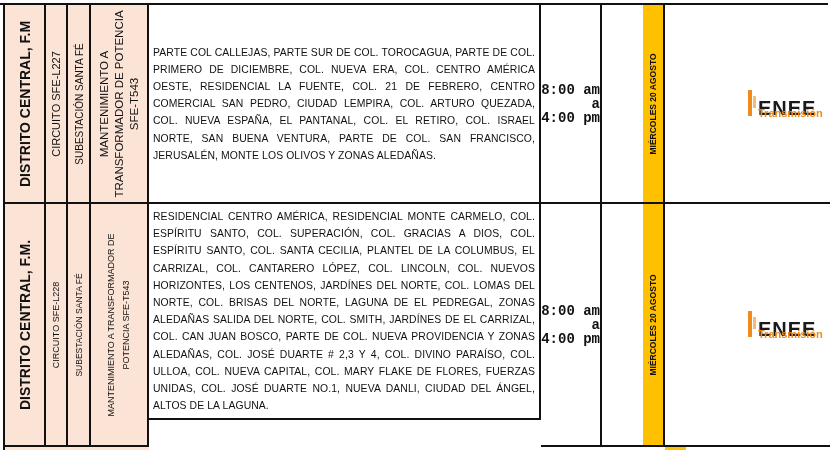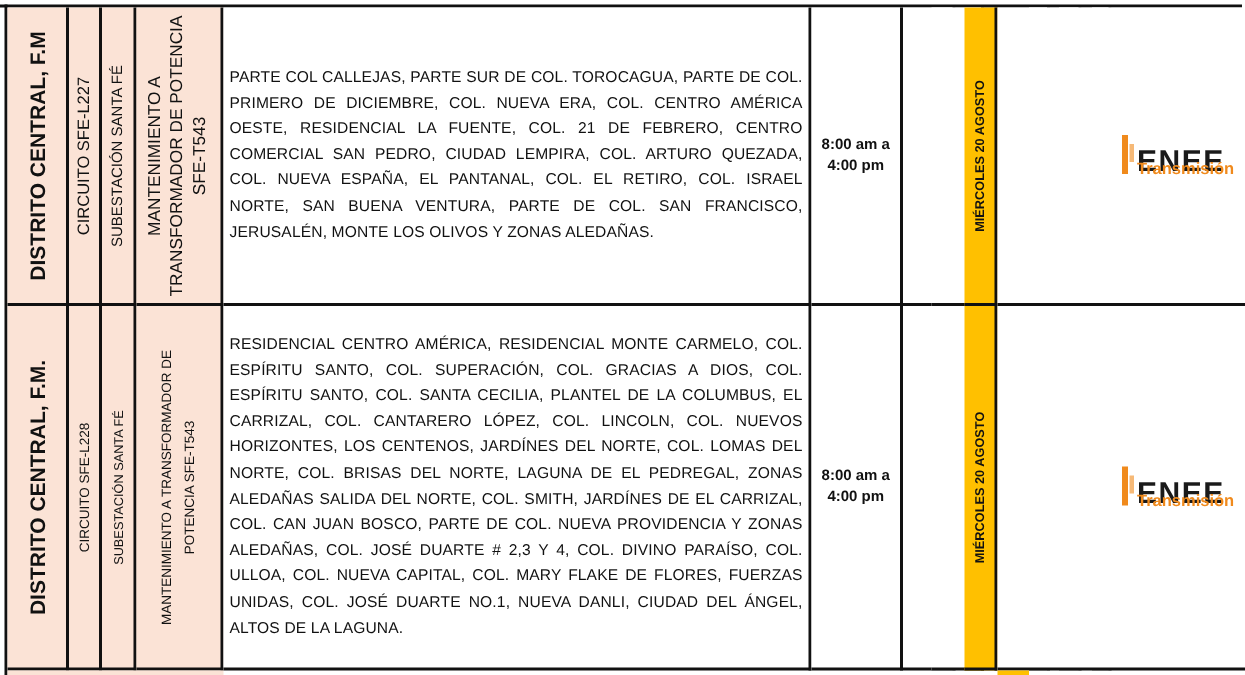--- a/index.html
+++ b/index.html
@@ -7,21 +7,21 @@
   .grid { position:absolute; left:0; top:0; width:830px; height:450px; }
   .cell { position:absolute; box-sizing:border-box; border-right:2px solid #111; border-bottom:2px solid #111; overflow:hidden; }
   .peach { background:#fbe3d6; }
   .white { background:#ffffff;padding-left:33px; }
   .yellow { background:#ffc000; }
   .vert { position:absolute; left:50%; top:50%; transform:translate(-50%,-50%) rotate(-90deg); white-space:nowrap; text-align:center; color:#111; }
   .vbold { font-weight:bold; font-size:14px; }
   .vsmall { font-size:11px; }
   .vmed { font-size:11.5px; line-height:15px; }
   .desc { position:absolute; left:4px; right:4px; top:50%; transform:translateY(-50%); font-size:10.4px; line-height:17.2px; text-align:justify; color:#111; letter-spacing:0.1px; }
-  .time { position:absolute; left:0; right:0; top:50%; transform:translateY(-50%); text-align:center; font-size:10px; font-weight:bold; line-height:14px; color:#111; }
+  .time { position:absolute; left:0; right:0; top:50%; transform:translateY(-50%); text-align:right; font-size:14px; font-weight:bold; line-height:14px; color:#111;font-family:Liberation Mono, monospace; }
   .date { font-size:8.5px; font-weight:bold; }
   .logo { position:absolute; left:20px; top:50%; transform:translateY(-50%); width:80px; height:32px; }
   .logo-bar { position:absolute; left:0; top:2px; width:4px; height:26px; background:#f08a1c; }
   .logo-bar2 { position:absolute; left:5px; top:8px; width:3px; height:12px; background:#f08a1c; opacity:0.6; }
   .logo-enee { position:absolute; left:10px; top:-2px; font-size:20px; font-weight:bold; color:#1a1a1a; letter-spacing:1px; line-height:20px;margin-top:12px; }
   .logo-trans { position:absolute; left:10px; top:19px; font-size:11px; color:#f08a1c; font-weight:bold; line-height:12px; white-space:nowrap; }
 </style>
 </head>
 <body>
 
@@ -84,21 +84,21 @@
     </div>
     <div class="cell peach" style="left:68px;top:204px;width:23px;height:243px;">
       <div class="vert" style="font-size:8.5px;">SUBESTACIÓN SANTA FÉ</div>
     </div>
     <div class="cell peach" style="left:91px;top:204px;width:58px;height:243px;">
       <div class="vert" style="font-size:9px;line-height:15px;">
         <div>MANTENIMIENTO A TRANSFORMADOR DE</div>
         <div>POTENCIA SFE-T543</div>
       </div>
     </div>
-    <div class="cell white" style="left:149px;top:204px;width:392px;height:243px;">
+    <div class="cell white" style="left:149px;top:204px;width:392px;height:216px;">
       <div class="desc">RESIDENCIAL CENTRO AMÉRICA, RESIDENCIAL MONTE CARMELO, COL. ESPÍRITU SANTO, COL. SUPERACIÓN, COL. GRACIAS A DIOS, COL. ESPÍRITU SANTO, COL. SANTA CECILIA, PLANTEL DE LA COLUMBUS, EL CARRIZAL, COL. CANTARERO LÓPEZ, COL. LINCOLN, COL. NUEVOS HORIZONTES, LOS CENTENOS, JARDÍNES DEL NORTE, COL. LOMAS DEL NORTE, COL. BRISAS DEL NORTE, LAGUNA DE EL PEDREGAL, ZONAS ALEDAÑAS SALIDA DEL NORTE, COL. SMITH, JARDÍNES DE EL CARRIZAL, COL. CAN JUAN BOSCO, PARTE DE COL. NUEVA PROVIDENCIA Y ZONAS ALEDAÑAS, COL. JOSÉ DUARTE # 2,3 Y 4, COL. DIVINO PARAÍSO, COL. ULLOA, COL. NUEVA CAPITAL, COL. MARY FLAKE DE FLORES, FUERZAS UNIDAS, COL. JOSÉ DUARTE NO.1, NUEVA DANLI, CIUDAD DEL ÁNGEL, ALTOS DE LA LAGUNA.</div>
     </div>
     <div class="cell white" style="left:541px;top:204px;width:61px;height:243px;">
       <div class="time">
         <div>8:00 am a</div>
         <div>4:00 pm</div>
       </div>
     </div>
     <div class="cell white" style="left:602px;top:204px;width:19px;height:243px;"></div>
     <div class="cell white" style="left:621px;top:204px;width:22px;height:243px;"></div>

